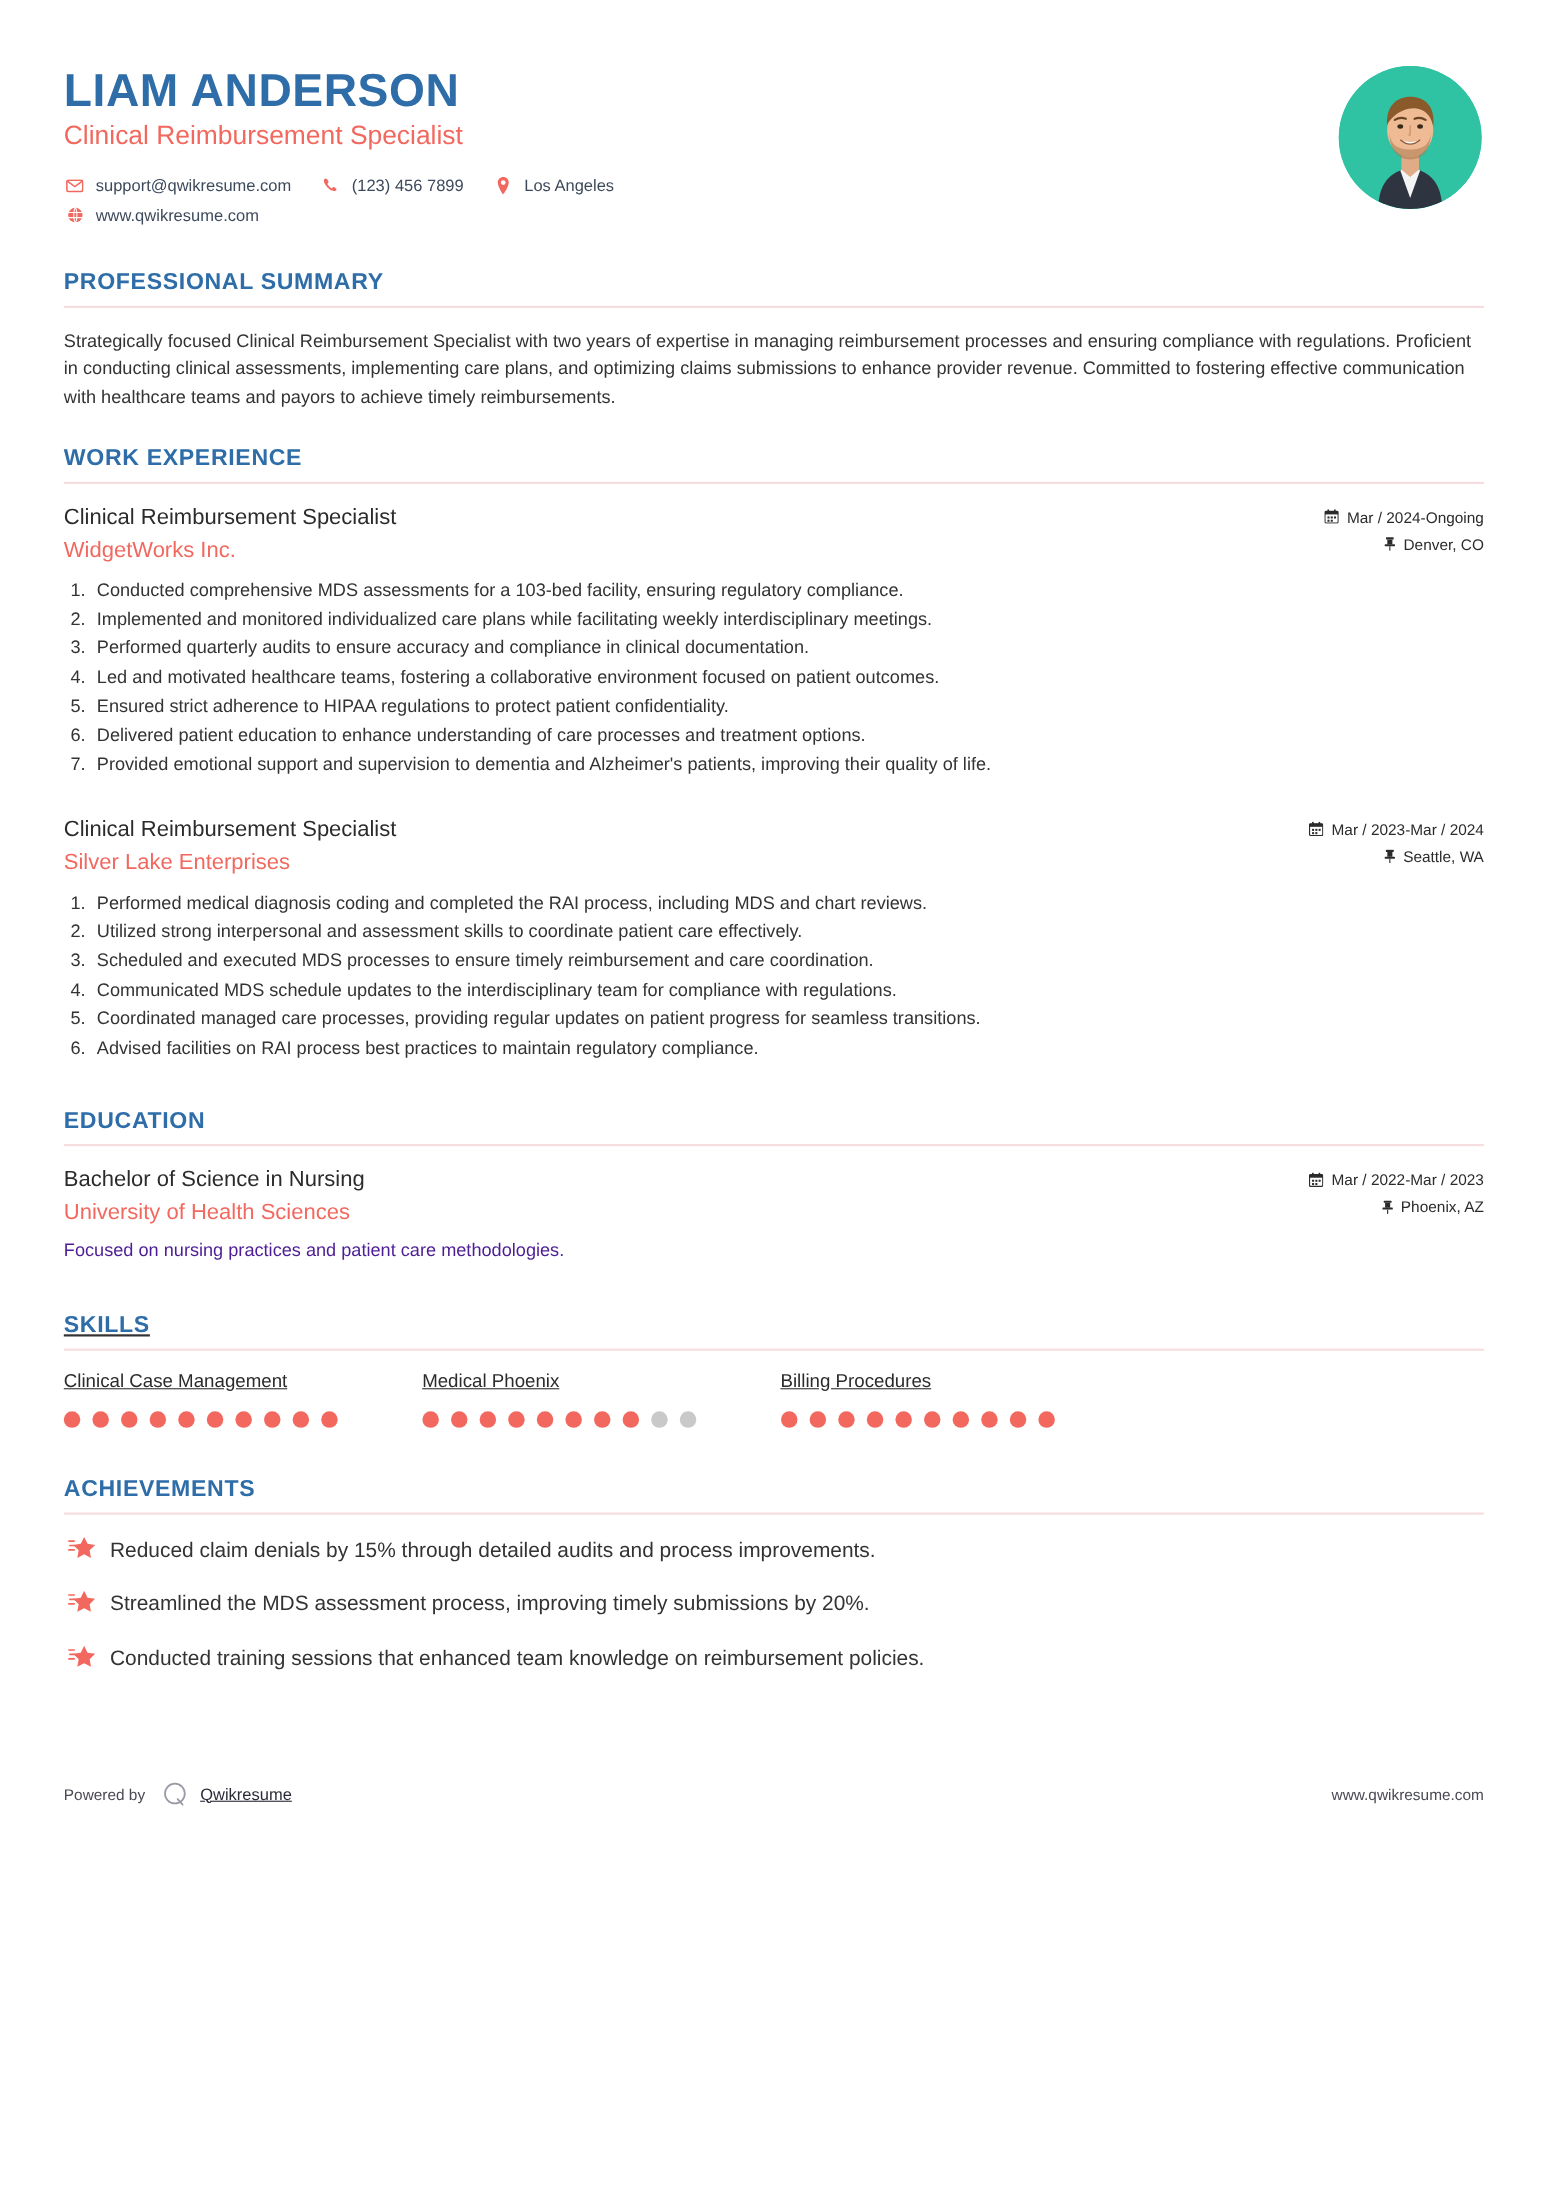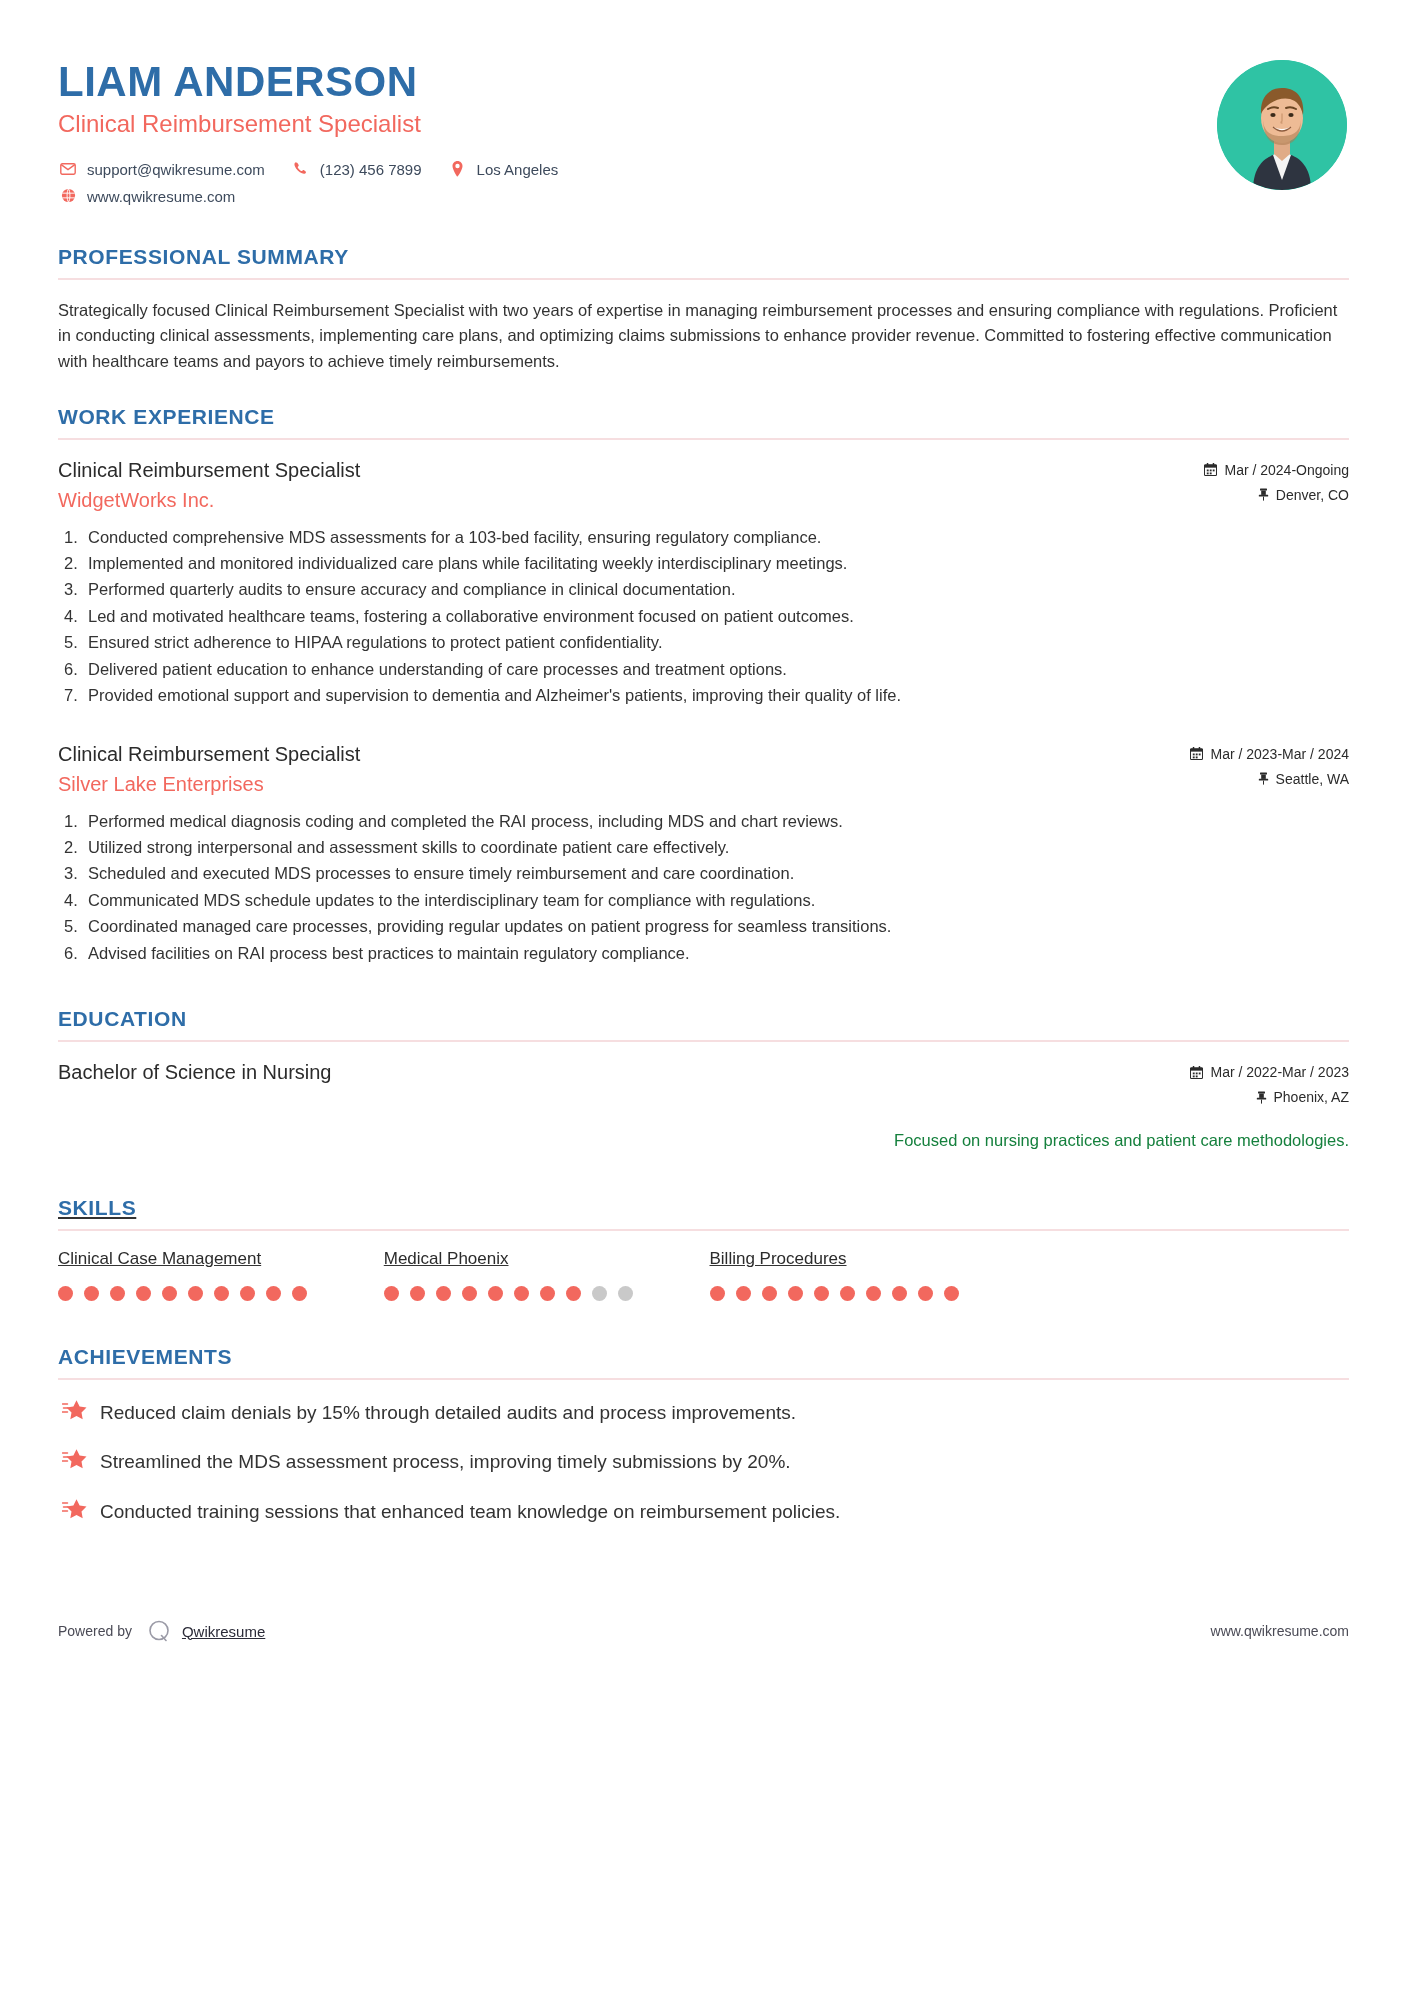--- a/index.html
+++ b/index.html
@@ -169,24 +169,23 @@
     counter-increment: bl;
     content: counter(bl) ".";
     position: absolute;
     left: 6px;
     top: 0;
   }
 
   
   .edu-desc {
     font-size: 16.5px;
-    color: #15803d;
-    margin: 24px 0 0 0;
+    color: #4c1d95;
+    margin: 12px 0 0 0;
     line-height: 1.4;
-    text-align: right;
   }
 
   
   .skills-grid {
     display: grid;
     grid-template-columns: repeat(4, 1fr);
     column-gap: 8px;
     margin-top: 10px;
     gap: 12px;
   }
@@ -448,20 +447,21 @@
   </div>
 
   <div class="section" style="margin-top:42px;">
     <h2 class="section-title">EDUCATION</h2>
     <div class="section-rule"></div>
 
     <div class="entry" style="margin-bottom:0;">
       <div class="entry-head">
         <div class="entry-left">
           <div class="entry-title">Bachelor of Science in Nursing</div>
+          <div class="entry-org">University of Health Sciences</div>
         </div>
         <div class="entry-meta">
           <div class="meta-line">
             <span class="m-ico">
               <svg width="13" height="13" viewBox="0 0 14 14" fill="#2b2b2b">
                 <rect x="0.5" y="2" width="13" height="11.5" rx="1.2" fill="none" stroke="#2b2b2b" stroke-width="1.2"></rect>
                 <rect x="0.5" y="2" width="13" height="3" fill="#2b2b2b"></rect>
                 <rect x="3" y="0" width="1.6" height="3" fill="#2b2b2b"></rect>
                 <rect x="9.4" y="0" width="1.6" height="3" fill="#2b2b2b"></rect>
                 <rect x="3" y="7" width="2" height="2"></rect>

